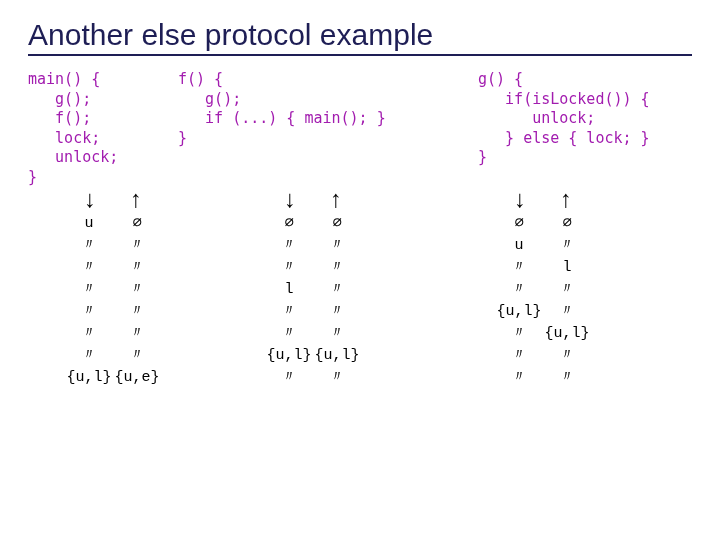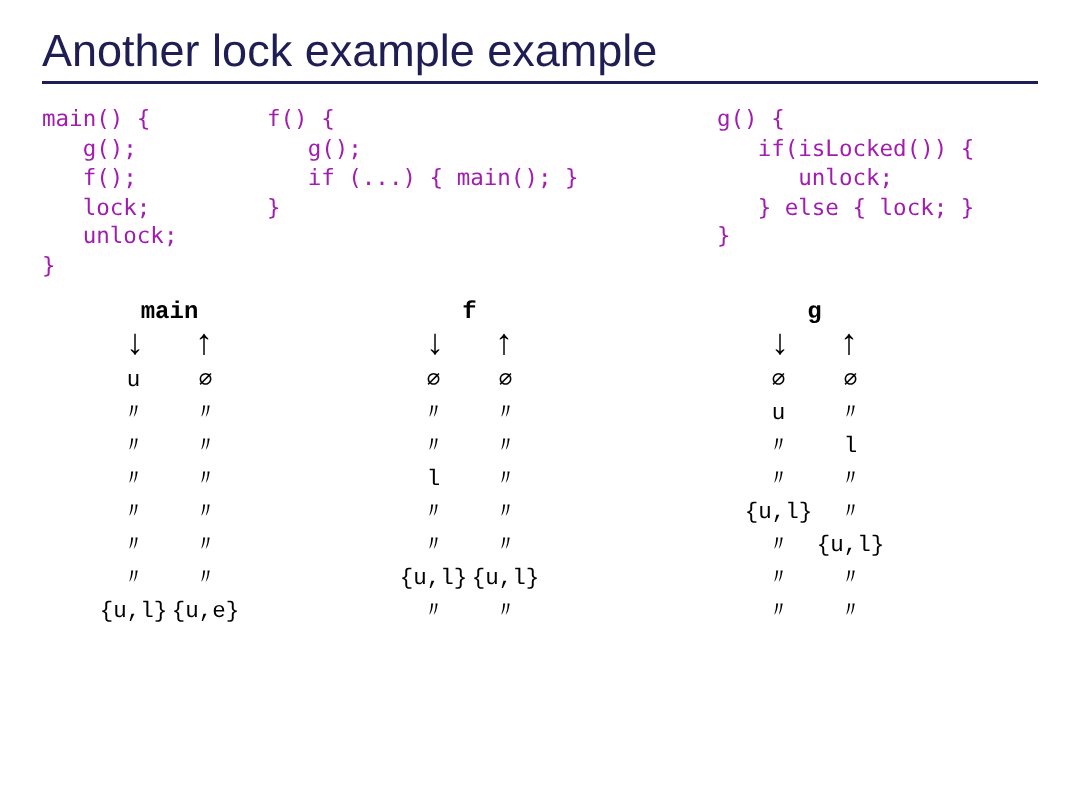--- a/index.html
+++ b/index.html
@@ -99,46 +99,41 @@
   }
   .tbl-main { width: 170px; justify-content:center; }
   .tbl-f    { width: 230px; justify-content:center; }
   .tbl-g    { width: 230px; justify-content:center; }
 </style>
 </head>
 <body>
 
 <div class="slide">
 
-  <h1 class="title">Another lock example example</h1>
+  <h1 class="title">Another else protocol example</h1>
   <div class="rule"></div>
 
   <div class="codewrap">
     <pre class="col-main">main() {
    g();
    f();
    lock;
    unlock;
 }</pre>
     <pre class="col-f">f() {
    g();
    if (...) { main(); }
 }</pre>
     <pre class="col-g">g() {
    if(isLocked()) {
       unlock;
    } else { lock; }
 }</pre>
   </div>
 
-  <div class="labels">
-    <div class="lbl-main">main</div>
-    <div class="lbl-f">f</div>
-    <div class="lbl-g">g</div>
-  </div>
 
   <div class="arrows">
     <div class="arr-main">
       <span class="arrpair">
         <span class="adown">↓</span>
         <span class="aup">↑</span>
       </span>
     </div>
     <div class="arr-f">
       <span class="arrpair">

